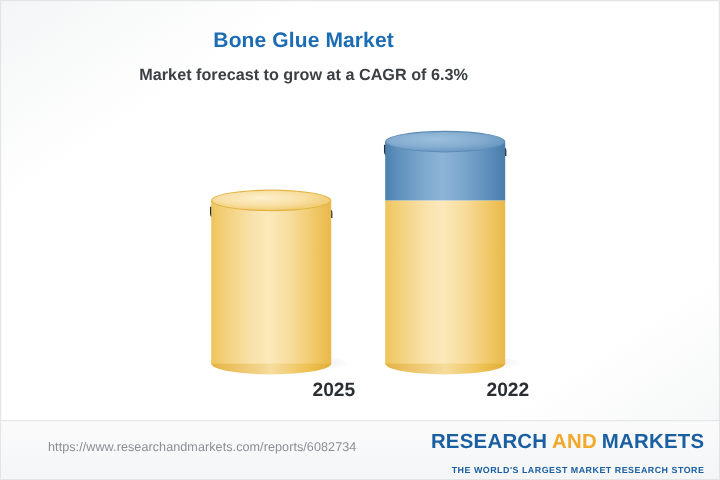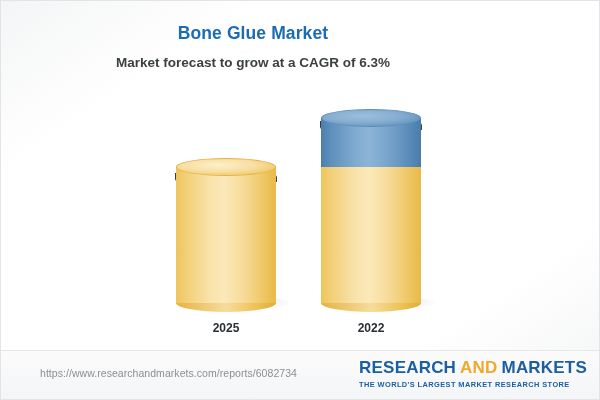--- a/index.html
+++ b/index.html
@@ -80,22 +80,22 @@
   }
   #label-2025 { bottom: 156px; }
   #label-2030 { bottom: 208px; }
 
   
   .cat-label {
     position: absolute;
     left: 0;
     bottom: 6px;
     width: 140px;
-    text-align: center;
-    font-size: 12px;
+    text-align: right;
+    font-size: 16px;
     font-weight: bold;
     color: #2b2f33;
   }
 
   
   .cylinder {
     position: absolute;
     left: 20px;
     width: 100px;
     bottom: 38px;
@@ -193,39 +193,39 @@
     top: 16px;
     font-size: 10.5px;
     color: #8b8f94;
     letter-spacing: .05px;
     padding-left: 23px;
   }
   #logo {
     position: absolute;
     right: 14px;
     top: 7px;
-    text-align: left;
+    text-align: right;
   }
   #logo-wordmark {
     font-size: 17px;
     font-weight: bold;
     letter-spacing: .2px;
     line-height: 19px;
     white-space: nowrap;
   }
   .logo-navy { color: #1b5fa3; }
   .logo-gold { color: #f0a92b; }
   #logo-tagline {
     font-size: 7.4px;
     font-weight: bold;
     color: #1b5fa3;
     letter-spacing: .42px;
     line-height: 10px;
     white-space: nowrap;
-    margin-top: 3px;
+    margin-top: 10px;
   }
 </style>
 </head>
 <body>
 
 <div id="card">
 
   <div id="header">
     <h1 id="chart-title">Bone Glue Market</h1>
     <p id="chart-subtitle">Market forecast to grow at a CAGR of 6.3%</p>

